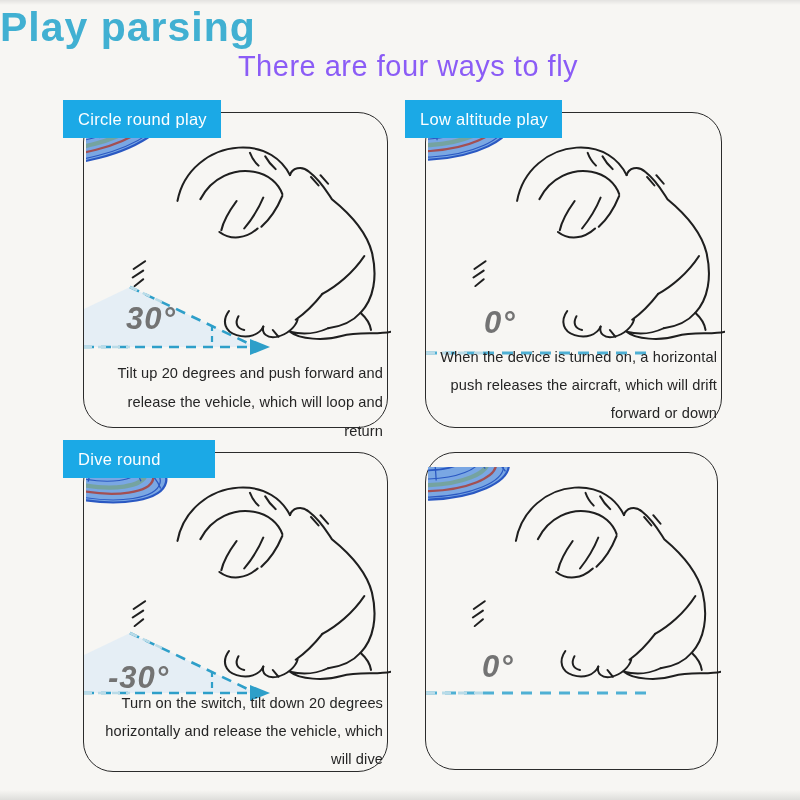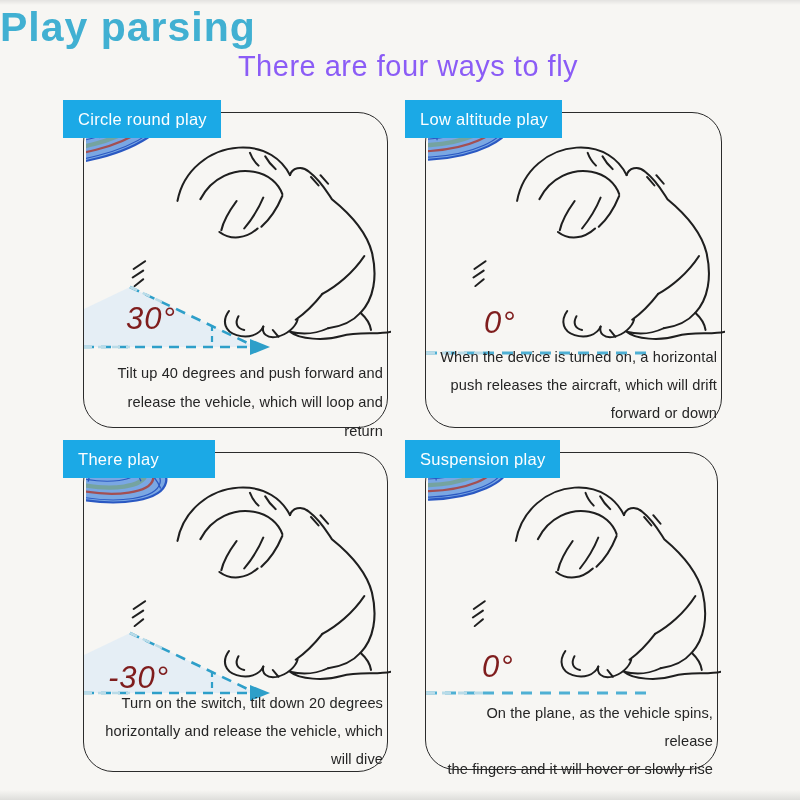--- a/index.html
+++ b/index.html
@@ -75,22 +75,22 @@
     position:absolute; left:0; z-index:2;
   }
   .p1 .angle-slot { top:172px; width:200px; height:72px; }
   .p3 .angle-slot { top:178px; width:200px; height:72px; }
   .p2 .angle-slot { top:236px; width:235px; height:8px; }
   .p4 .angle-slot { top:236px; width:235px; height:8px; }
   .angle-slot svg { width:100%; height:100%; display:block; overflow:visible; }
 
   .angle-label {
     position:absolute;
-    font-size:31px; font-weight:normal; font-style:italic;
-    color:#7f1d1d; z-index:2; letter-spacing:1px;
+    font-size:31px; font-weight:bold; font-style:italic;
+    color:#737373; z-index:2; letter-spacing:1px;
   }
   .p1 .angle-label { left:42px; top:188px; }
   .p2 .angle-label { left:58px; top:192px; }
   .p3 .angle-label { left:24px; top:207px; }
   .p4 .angle-label { left:56px; top:196px; }
 
   .desc {
     position:absolute; left:13px; right:4px;
     font-size:14.6px; line-height:29px; color:#252525;
     white-space:pre-line; letter-spacing:0.1px;
@@ -178,21 +178,21 @@
     <polygon points="46,2 172,62 0,62 0,24" fill="#d9eaf6" opacity="0.6"></polygon>
     <path d="M 0,62 L 172,62" stroke="#2e9fc9" stroke-width="2.6" stroke-dasharray="10 7" fill="none"></path>
     <path d="M 0,62 L 46,62" stroke="#b9dbe8" stroke-width="2.6" stroke-dasharray="8 6" fill="none"></path>
     <path d="M 46,2 L 172,62" stroke="#2e9fc9" stroke-width="2.6" stroke-dasharray="10 7" fill="none"></path>
     <path d="M 46,2 L 78,17" stroke="#b9dbe8" stroke-width="2.6" stroke-dasharray="8 6" fill="none"></path>
     <path d="M 128,40 L 128,62" stroke="#2e9fc9" stroke-width="2.2" stroke-dasharray="6 5" fill="none"></path>
     <polygon points="166,54 186,62 166,70" fill="#2e9fc9"></polygon>
   </svg>
 </div>
   <div class="angle-label">30°</div>
-  <p class="desc">Tilt up 40 degrees and push forward and
+  <p class="desc">Tilt up 20 degrees and push forward and
 release the vehicle, which will loop and return</p>
 </section>
 
 <section class="panel p2">
   <div class="panel-header">
     <span>Low altitude play</span>
   </div>
   <div class="art-slot" style="--tilt:-4deg">
   <svg viewBox="0 0 320 250" preserveAspectRatio="none">
     <g fill="none" stroke="#1f1f1f" stroke-width="2.2" stroke-linecap="round" stroke-linejoin="round">
@@ -261,21 +261,21 @@
   </svg>
 </div>
   <div class="angle-label">0°</div>
   <p class="desc">When the device is turned on, a horizontal
 push releases the aircraft, which will drift
 forward or down</p>
 </section>
 
 <section class="panel p3">
   <div class="panel-header">
-    <span>There play</span>
+    <span>Dive round</span>
   </div>
   <div class="art-slot" style="--tilt:12deg">
   <svg viewBox="0 0 320 250" preserveAspectRatio="none">
     <g fill="none" stroke="#1f1f1f" stroke-width="2.2" stroke-linecap="round" stroke-linejoin="round">
 
       <path d="M 96,86 C 102,50 130,26 160,24 C 188,22 206,38 214,56"></path>
       <path d="M 214,56 C 216,48 226,44 234,52 C 246,62 252,74 258,84 C 276,100 294,120 300,146 C 306,174 302,200 288,216 C 280,226 268,232 254,234"></path>
 
       <path d="M 120,84 C 132,58 156,48 176,52 C 192,55 202,66 206,78"></path>
 
@@ -342,23 +342,20 @@
     <polygon points="166,54 186,62 166,70" fill="#2e9fc9"></polygon>
   </svg>
 </div>
   <div class="angle-label">-30°</div>
   <p class="desc">Turn on the switch, tilt down 20 degrees
 horizontally and release the vehicle, which
 will dive</p>
 </section>
 
 <section class="panel p4">
-  <div class="panel-header">
-    <span>Suspension play</span>
-  </div>
   <div class="art-slot" style="--tilt:-2deg">
   <svg viewBox="0 0 320 250" preserveAspectRatio="none">
     <g fill="none" stroke="#1f1f1f" stroke-width="2.2" stroke-linecap="round" stroke-linejoin="round">
 
       <path d="M 96,86 C 102,50 130,26 160,24 C 188,22 206,38 214,56"></path>
       <path d="M 214,56 C 216,48 226,44 234,52 C 246,62 252,74 258,84 C 276,100 294,120 300,146 C 306,174 302,200 288,216 C 280,226 268,232 254,234"></path>
 
       <path d="M 120,84 C 132,58 156,48 176,52 C 192,55 202,66 206,78"></path>
 
       <path d="M 172,30 C 174,36 177,41 181,45"></path>
@@ -413,15 +410,13 @@
     </g>
   </svg>
 </div>
   <div class="angle-slot flat-slot">
   <svg viewBox="0 0 235 8" preserveAspectRatio="none">
     <path d="M 0,4 L 228,4" stroke="#4fb0d4" stroke-width="3" stroke-dasharray="11 8" fill="none"></path>
     <path d="M 0,4 L 60,4" stroke="#b9dbe8" stroke-width="3" stroke-dasharray="9 7" fill="none"></path>
   </svg>
 </div>
   <div class="angle-label">0°</div>
-  <p class="desc">On the plane, as the vehicle spins, release
-the fingers and it will hover or slowly rise</p>
 </section>
 
 </body></html>

